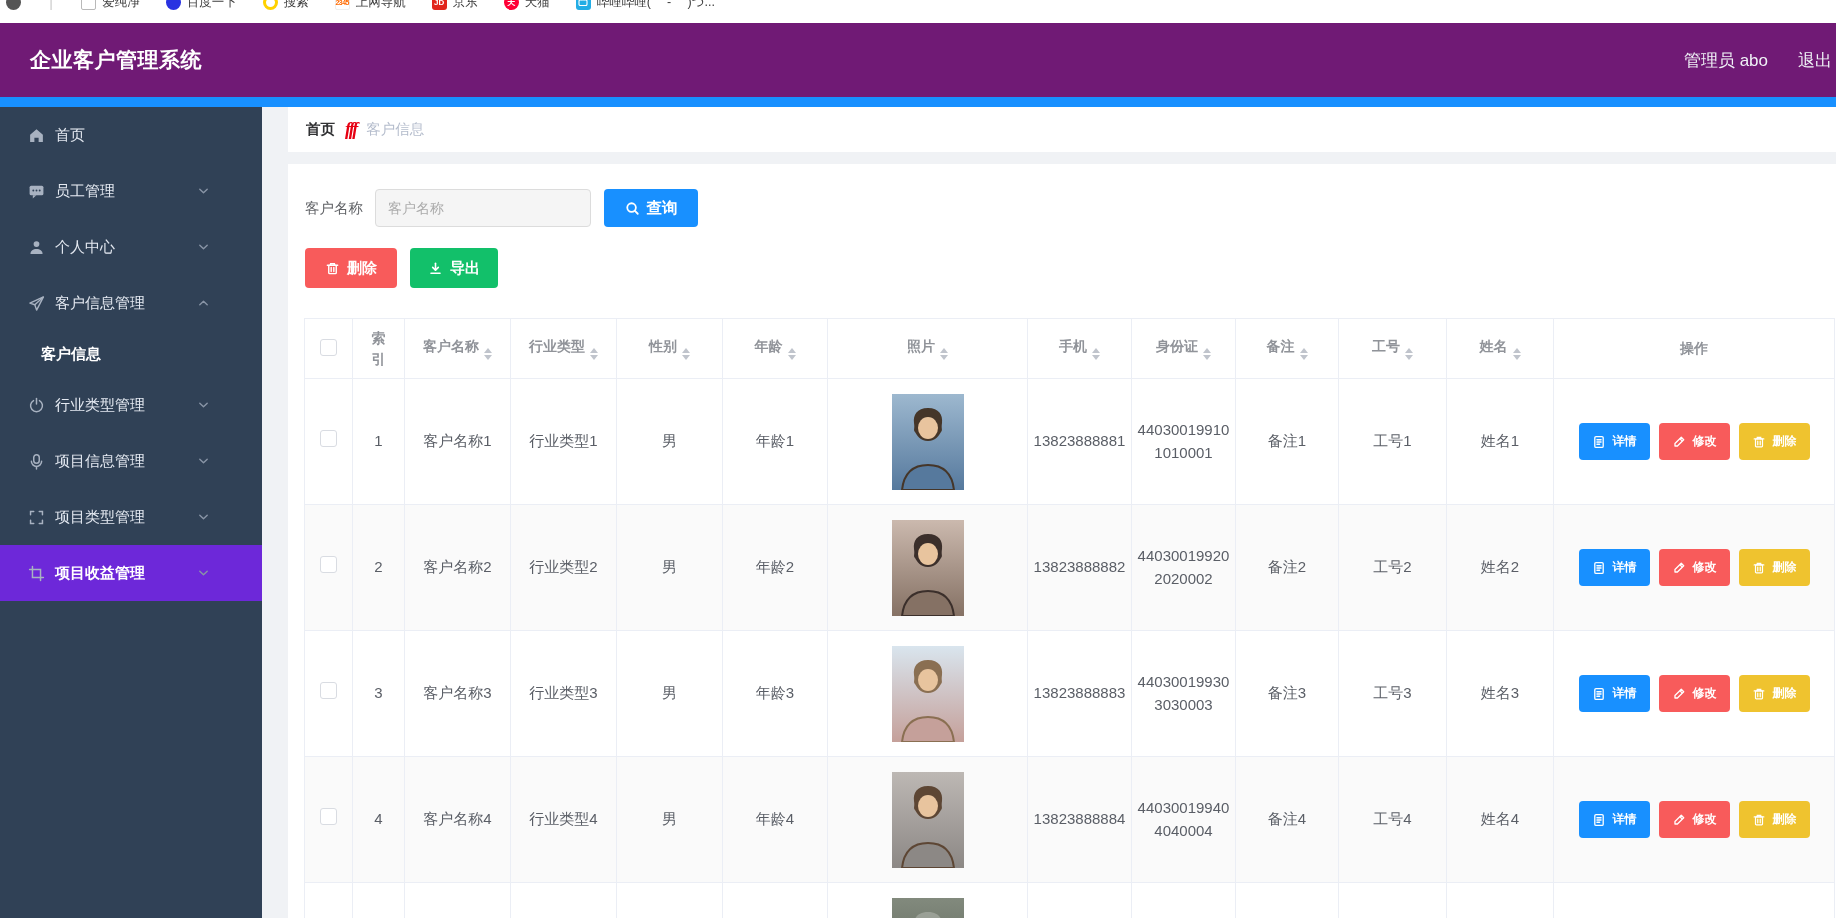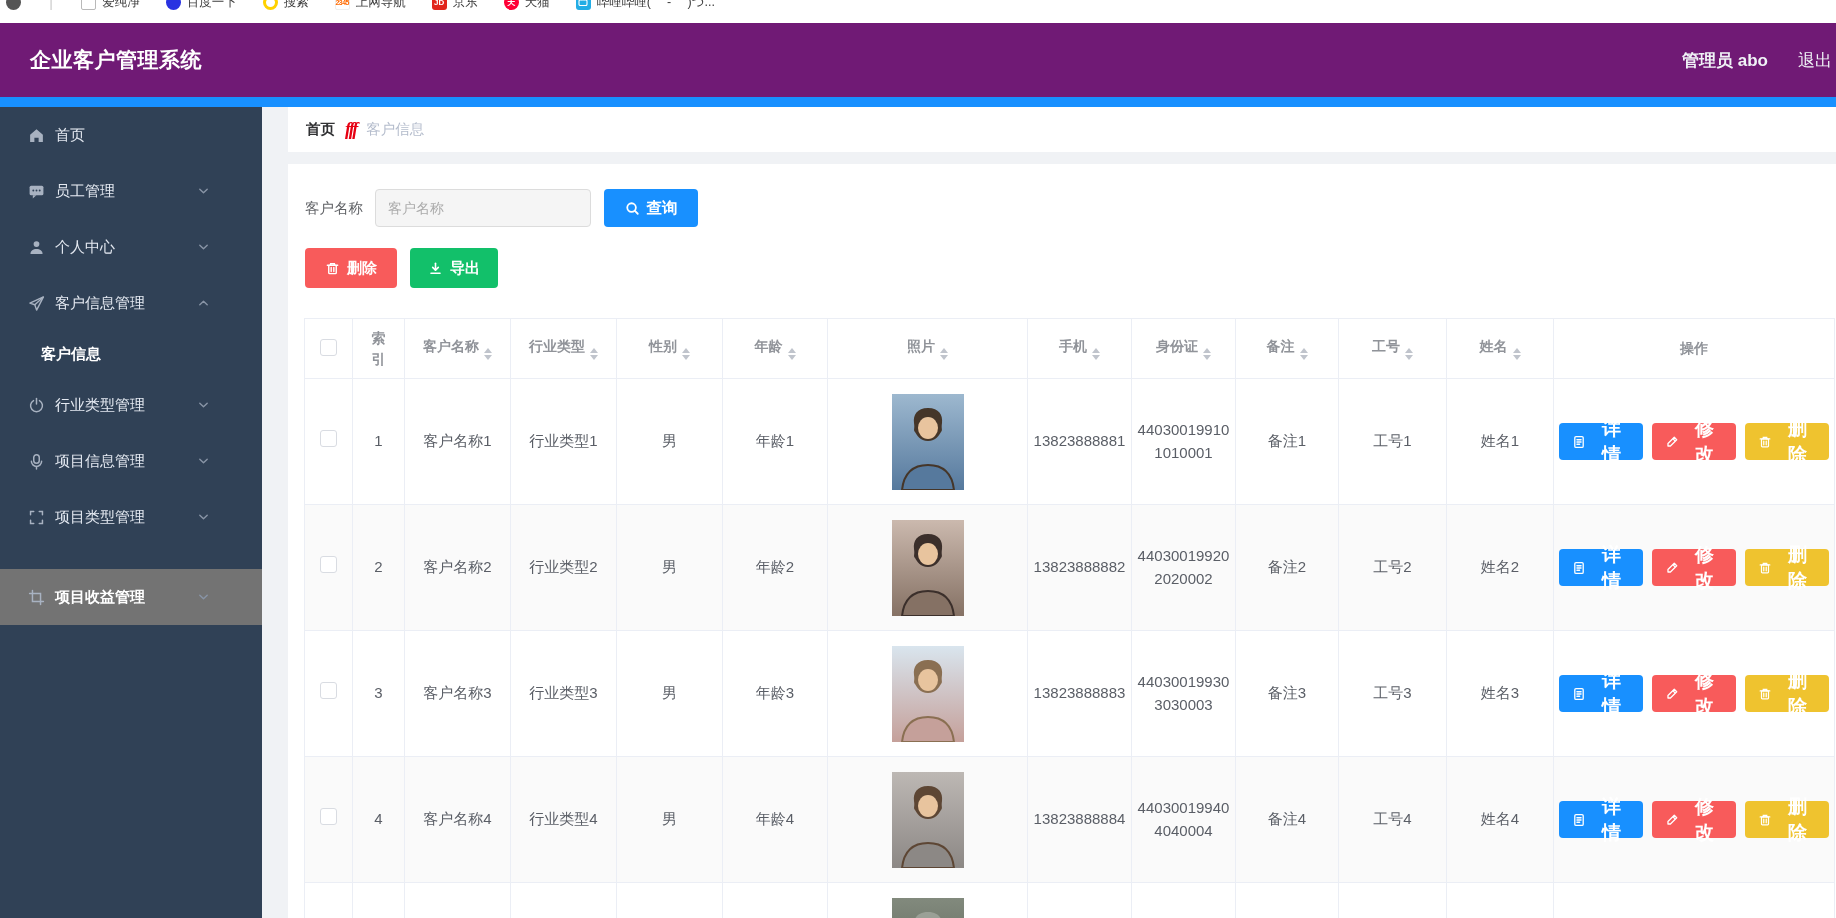--- a/index.html
+++ b/index.html
@@ -27,21 +27,21 @@
   .header-right{position:absolute;right:4px;top:0;height:74px;display:flex;align-items:center;gap:30px;color:#f0f3f7;font-size:17px;}
   .blue-strip{position:absolute;left:0;top:97px;width:1836px;height:10px;background:#1890ff;}
 
   
   .sidebar{position:absolute;left:0;top:107px;width:262px;height:811px;background:#304156;}
   .side-item{position:relative;height:56px;display:flex;align-items:center;cursor:pointer;}
   .side-item .s-icon{width:17px;height:17px;margin-left:28px;flex:0 0 auto;display:inline-flex;}
   .side-item .s-label{margin-left:10px;font-size:15px;color:#e4e9f1;}
   .side-item.sub{height:46px;}
   .side-item.sub .s-label{margin-left:41px;font-weight:bold;color:#fff;}
-  .side-item.active{background:#737373;margin-top:24px;}
+  .side-item.active{background:#6d28d9;}
   .side-item.active .s-label{font-weight:bold;color:#fff;}
   .s-chevron{position:absolute;right:52px;top:50%;transform:translateY(-50%);display:inline-flex;}
   .s-chevron.up{transform:translateY(-50%) rotate(180deg);}
 
   
   .content{position:absolute;left:262px;top:107px;width:1574px;height:811px;background:#f0f2f5;}
   .crumb-card{position:absolute;left:26px;top:0;width:1548px;height:45px;background:#fff;display:flex;align-items:center;}
   .crumb-home{margin-left:18px;font-size:14.5px;font-weight:bold;color:#303133;cursor:pointer;}
   .crumb-sepn{margin:16px 10px;color:#e60012;font-family:"Liberation Serif","DejaVu Serif",serif;font-style:italic;font-weight:bold;font-size:18px;letter-spacing:-2px;}
   .crumb-cur{font-size:14.5px;color:#b4bccc;}
@@ -67,21 +67,21 @@
   table.grid td{height:126px;font-size:15px;color:#5a5e66;padding:0 5px;background:#fff;line-height:1.5;}
   table.grid tr.even td{background:#fafafa;}
   .cell-break{word-break:break-all;}
   .th-narrow{display:inline-block;width:16px;word-break:break-all;line-height:1.5;}
   .caret-wrap{display:inline-flex;flex-direction:column;gap:2px;margin-left:5px;vertical-align:-2px;}
   .caret-up{width:0;height:0;border-left:4px solid transparent;border-right:4px solid transparent;border-bottom:5px solid #c0c4cc;}
   .caret-dn{width:0;height:0;border-left:4px solid transparent;border-right:4px solid transparent;border-top:5px solid #c0c4cc;}
   .chk{display:inline-block;width:17px;height:17px;border:1.5px solid #d9dce2;border-radius:3px;background:#fff;cursor:pointer;}
   .photo{display:inline-block;width:72px;height:96px;vertical-align:middle;}
   .op-group{display:flex;gap:9px;justify-content:center;align-items:center;}
-  .btn-op{height:37px;padding:8px 13px;font-size:19px;font-weight:bold;}
+  .btn-op{height:37px;padding:8px 13px;font-size:12px;font-weight:bold;}
 </style>
 </head>
 <body>
 
 <div class="stage">
 
   <div class="bookmarks">
     <div class="bm-row">
       <span class="fav-browser"></span>
       <span class="bm-sep">|</span>
@@ -119,21 +119,21 @@
             </span>
             <span>哔哩哔哩( ゜- ゜)つ...</span>
           </span>
         </span>
     </div>
   </div>
 
   <div class="app-header">
     <div class="app-title">企业客户管理系统</div>
     <div class="header-right">
-      <span style="font-weight:bold;">管理员 abo</span>
+      <span style="font-weight:normal;">管理员 abo</span>
       <span style="cursor:pointer;">退出</span>
     </div>
   </div>
   <div class="blue-strip"></div>
 
   <div class="sidebar" id="sidebar">
       <div class="side-item">
         <span class="s-icon">
           <svg width="17" height="17" viewBox="0 0 16 16">
             <path d="M8 2L14 7.2V14h-4v-4H6v4H2V7.2Z" fill="#a8b2c1"></path>

